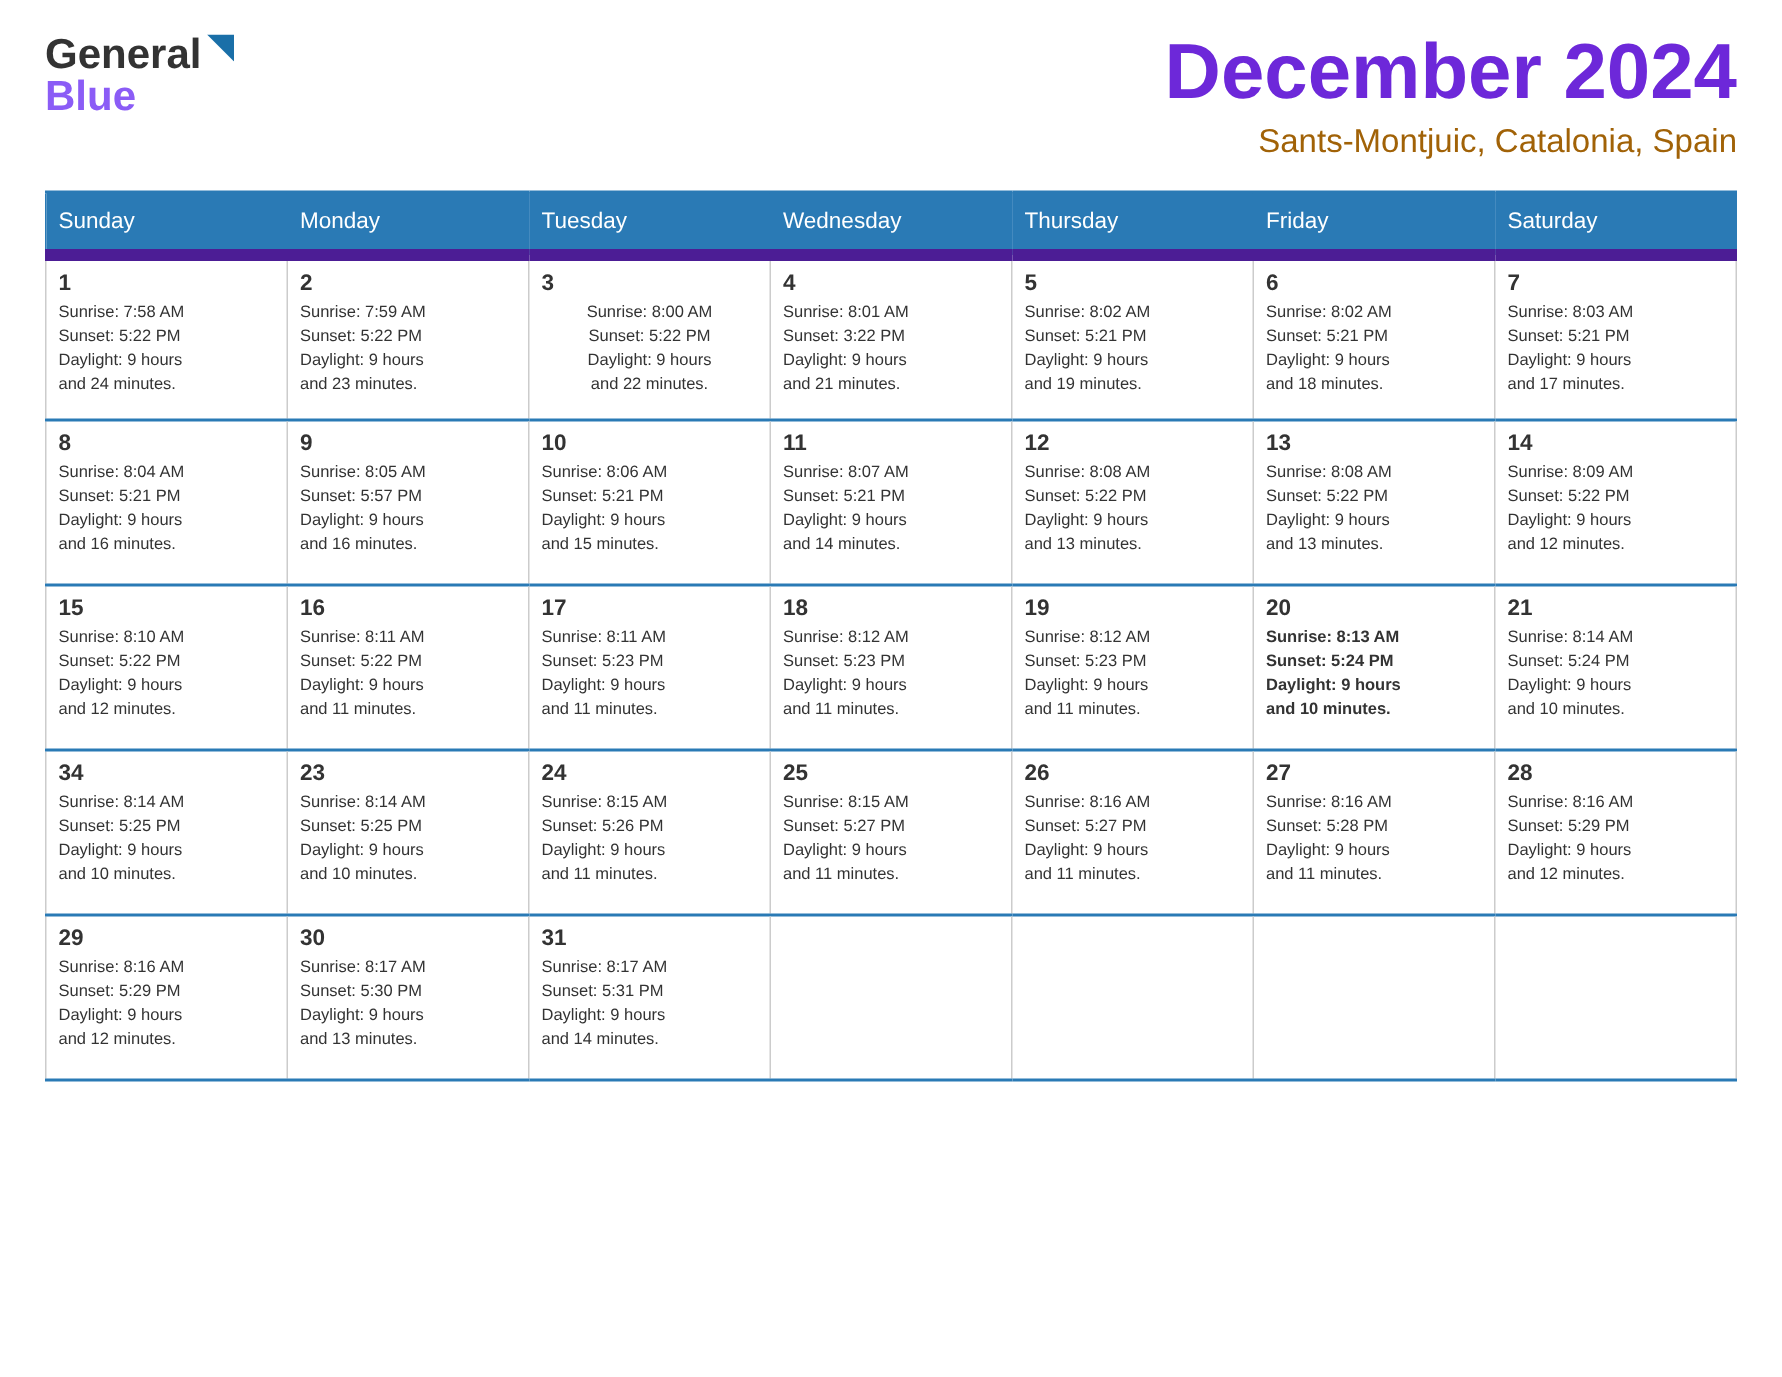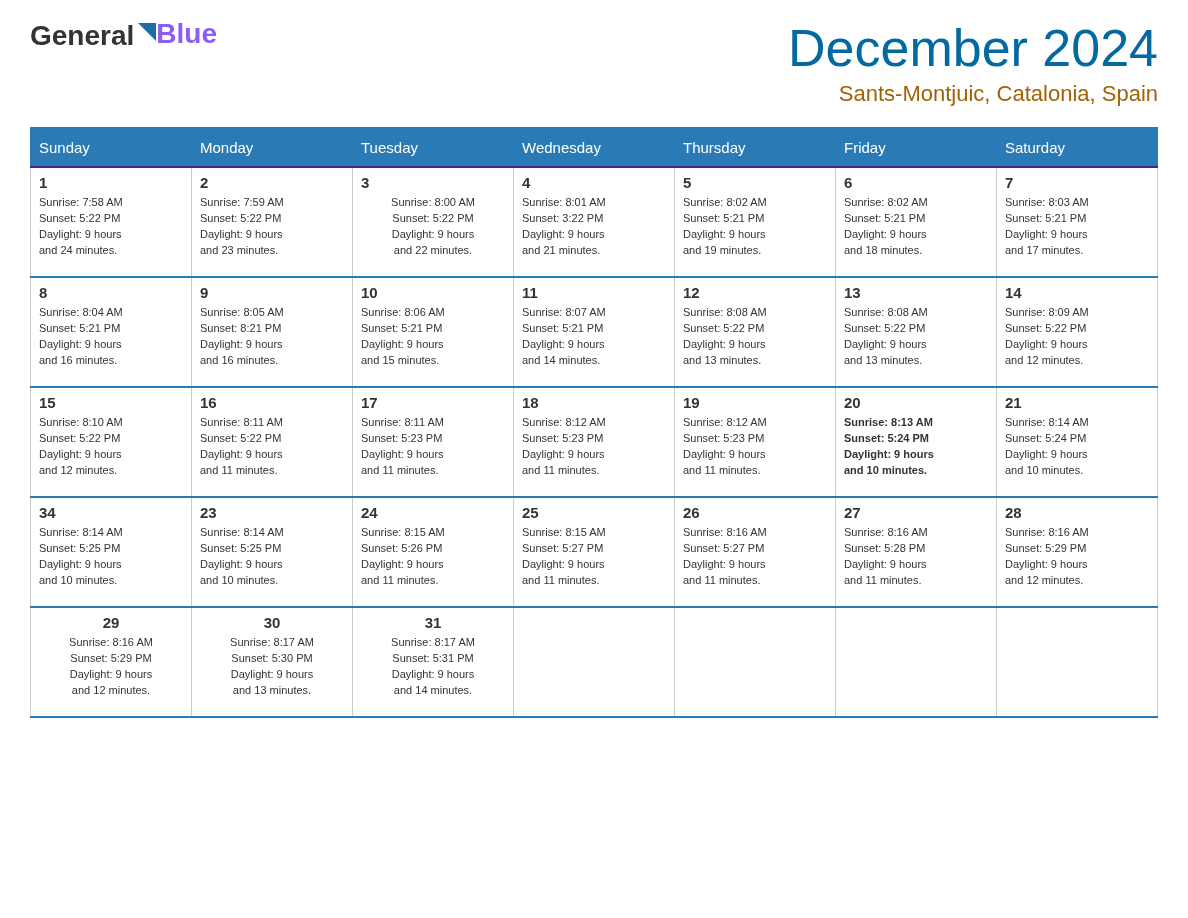--- a/index.html
+++ b/index.html
@@ -23,22 +23,22 @@
     }
     .logo-top-line {
       display: flex;
       align-items: center;
     }
     .title-block {
       text-align: right;
     }
     .month-title {
       font-size: 52px;
-      font-weight: normal;
-      color: #0369a1;
+      font-weight: bold;
+      color: #6d28d9;
       line-height: 1.1;
     }
     .location-title {
       font-size: 22px;
       color: #a16207;
       margin-top: 4px;
     }
     table {
       width: 100%;
       border-collapse: collapse;
@@ -67,43 +67,41 @@
       margin-bottom: 4px;
       display: block;
     }
     .day-info {
       font-size: 11px;
       line-height: 1.45;
       color: #333;
     }
     tr:last-child td {
       border-bottom: 2px solid #2a7ab5;
-      text-align: center;
     }
     thead tr th {
       border-top: 2px solid #2a7ab5;
-      border-bottom: 2px solid #4c1d95;
+      border-bottom: 8px solid #4c1d95;
     }
     tbody tr td {
       border-bottom: 1px solid #ccc;
     }
     tbody tr:not(:last-child) td {
       border-bottom: 2px solid #2a7ab5;
     }
     .empty-cell {
       background: #fff;
     }
     .logo-wrapper {
       display: flex;
       align-items: center;
     }
     .logo-text-block {
       display: flex;
-      flex-direction: row;
-      align-items: center;
+      flex-direction: column;
     }
   </style>
 </head>
 <body>
 
 <div class="header">
   <div class="logo">
     <div class="logo-wrapper">
       <div class="logo-text-block">
         <div class="logo-top-line">
@@ -192,21 +190,21 @@
         <td>
           <span class="day-number">8</span>
           <div class="day-info" style="white-space: pre-line;">Sunrise: 8:04 AM
 Sunset: 5:21 PM
 Daylight: 9 hours
 and 16 minutes.</div>
         </td>
         <td>
           <span class="day-number">9</span>
           <div class="day-info" style="white-space: pre-line;">Sunrise: 8:05 AM
-Sunset: 8:21 PM
+Sunset: 5:57 PM
 Daylight: 9 hours
 and 16 minutes.</div>
         </td>
         <td>
           <span class="day-number">10</span>
           <div class="day-info" style="white-space: pre-line;">Sunrise: 8:06 AM
 Sunset: 5:21 PM
 Daylight: 9 hours
 and 15 minutes.</div>
         </td>

